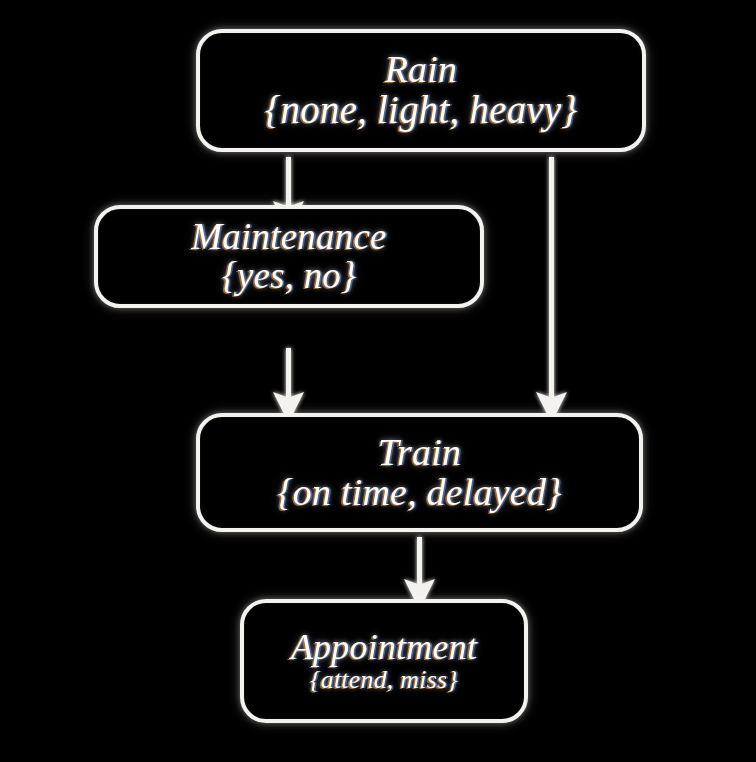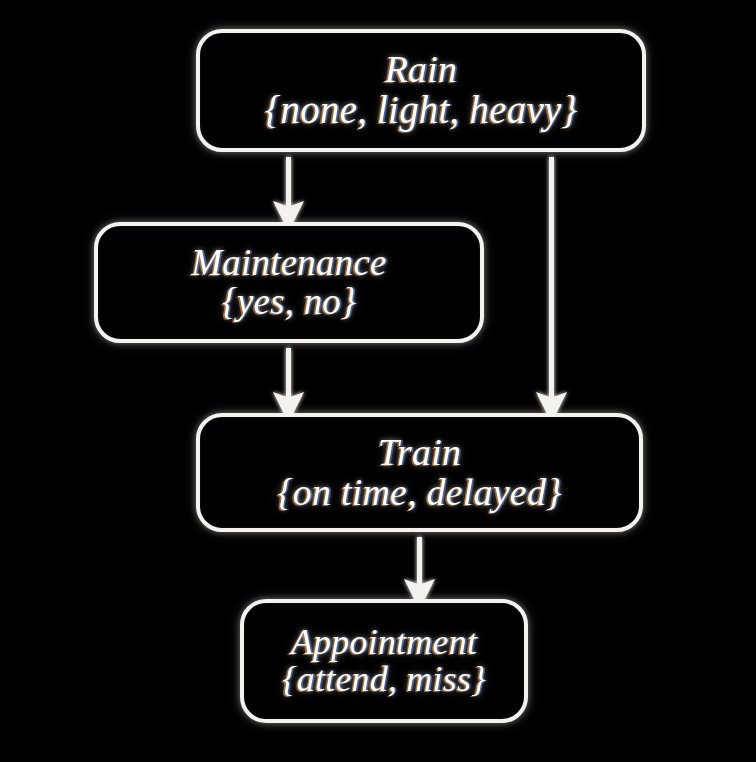--- a/index.html
+++ b/index.html
@@ -65,30 +65,30 @@
        1.6px -0.4px 0 rgba(96,140,226,0.55),
        0 0 5px rgba(255,255,255,0.55),
        0 0 12px rgba(255,255,255,0.22);
   }
 
   .node-name  { font-size: 38px; }
   .node-states{ font-size: 38px; }
 
   
   #node-rain        { left: 196px; top: 29px;  width: 450px; height: 123px; }
-  #node-maintenance { left: 94px;  top: 222px; width: 390px; height: 121px; }
+  #node-maintenance { left: 94px;  top: 205px; width: 390px; height: 103px; }
   #node-train       { left: 196px; top: 413px; width: 447px; height: 119px; text-align: right; }
   #node-appointment { left: 240px; top: 599px; width: 288px; height: 124px; }
 
   #node-rain .node-states        { font-size: 39px; font-style: italic; }
   #node-maintenance .node-name   { font-size: 37px; }
   #node-maintenance .node-states { font-size: 37px; text-align: right; }
   #node-train .node-states       { font-size: 38px; font-family: Liberation Serif, serif; }
   #node-appointment .node-name   { font-size: 36px; }
-  #node-appointment .node-states { font-size: 36px; }
+  #node-appointment .node-states { font-size: 26px; }
 </style>
 </head>
 <body>
 
 <div id="diagram-canvas">
 
   <svg id="edges-layer" width="756" height="762" viewBox="0 0 756 762" xmlns="http://www.w3.org/2000/svg">
     <defs>
       <marker id="arrowhead" markerWidth="7" markerHeight="7" refX="2.2" refY="3.5" orient="auto" markerUnits="strokeWidth">
         <path d="M0,0.4 L6.2,3.5 L0,6.6 L1.15,3.5 Z" fill="#f4f2ef"></path>

